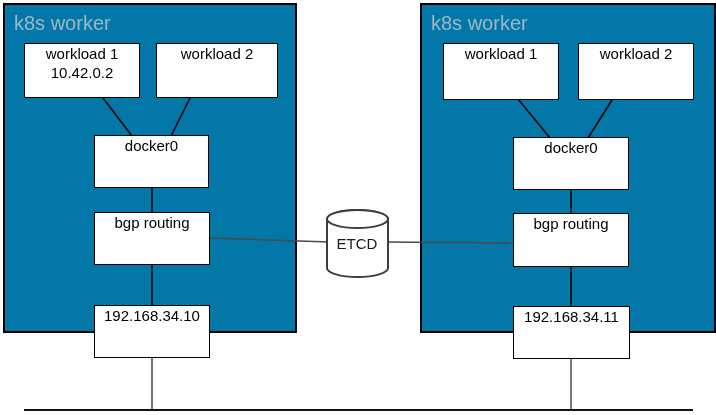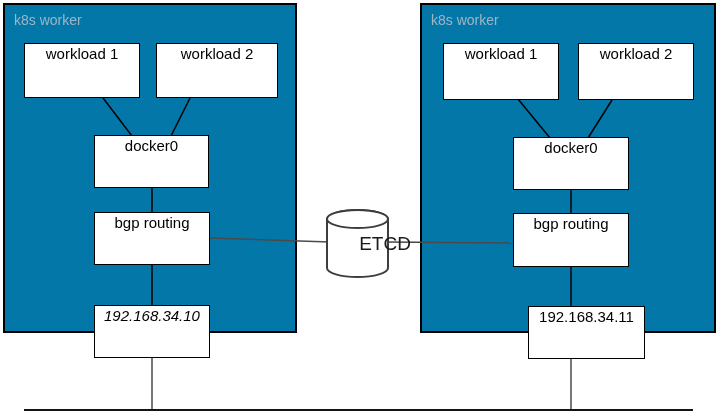--- a/index.html
+++ b/index.html
@@ -20,21 +20,21 @@
     box-sizing: border-box;
     background: var(--worker_fill, #0477A9);
     border: 2px solid var(--worker_border, #000000);
   }
   .worker-left  { left: 3px;   top: 3px; width: 294px; height: 330px; }
   .worker-right { left: 420px; top: 3px; width: 296px; height: 330px; }
   .worker-title {
     position: absolute;
     left: 9px;
     top: 7px;
-    font-size: 14px;
+    font-size: 20px;
     color: var(--worker_title, #9DB6C4);
     white-space: nowrap;
   }
   svg.wires {
     position: absolute;
     left: 0;
     top: 0;
     pointer-events: none;
   }
   .node {
@@ -47,25 +47,25 @@
     align-items: center;
     justify-content: flex-start;
     font-size: 15px;
     line-height: 19px;
     color: #000000;
     text-align: center;
     white-space: nowrap;
   }
   .etcd-label {
     position: absolute;
-    left: 345px;
+    left: 317px;
     top: 235px;
     width: 80px;
     text-align: center;
-    font-size: 19px;
+    font-size: 15px;
     line-height: 17px;
     color: #1a1a1a;
   }
 </style>
 </head>
 <body>
 
 <div class="stage">
 
   <div class="worker worker-left">
@@ -96,45 +96,46 @@
     </g>
     <line x1="24" y1="410" x2="693" y2="410" stroke="#141414" stroke-width="2"></line>
     <g fill="#ffffff" stroke="#3D3D3D" stroke-width="2">
       <path d="M327,219 A30.5,9 0 0 1 388,219 L388,268 A30.5,9 0 0 1 327,268 Z"></path>
       <ellipse cx="357.5" cy="219" rx="30.5" ry="9"></ellipse>
     </g>
   </svg>
 
   <div class="node" style="left:24px; top:43px; width:116px; height:55px;">
     <span>workload 1</span>
+    <span>10.42.0.2</span>
   </div>
   <div class="node" style="left:156px; top:43px; width:122px; height:55px;">
     <span>workload 2</span>
   </div>
   <div class="node" style="left:94px; top:135px; width:115px; height:53px;">
     <span>docker0</span>
   </div>
   <div class="node" style="left:94px; top:212px; width:116px; height:53px;">
     <span>bgp routing</span>
   </div>
-  <div class="node" style="left:94px; top:305px; width:116px; height:53px;font-style:italic;">
+  <div class="node" style="left:94px; top:305px; width:116px; height:53px;">
     <span>192.168.34.10</span>
   </div>
 
   <div class="node" style="left:443px; top:43px; width:116px; height:57px;">
     <span>workload 1</span>
   </div>
   <div class="node" style="left:578px; top:43px; width:116px; height:57px;">
     <span>workload 2</span>
   </div>
   <div class="node" style="left:513px; top:137px; width:116px; height:53px;">
     <span>docker0</span>
   </div>
   <div class="node" style="left:513px; top:213px; width:116px; height:54px;">
     <span>bgp routing</span>
   </div>
-  <div class="node" style="left:528px; top:306px; width:117px; height:53px;">
+  <div class="node" style="left:513px; top:306px; width:117px; height:53px;">
     <span>192.168.34.11</span>
   </div>
 
   <div class="etcd-label">ETCD</div>
 
 </div>
 
 </body></html>

